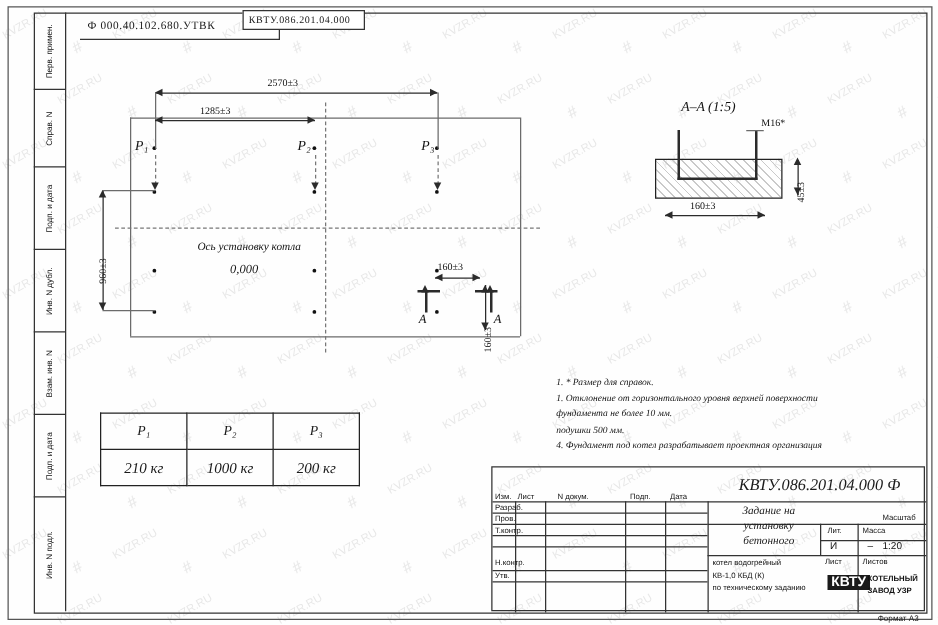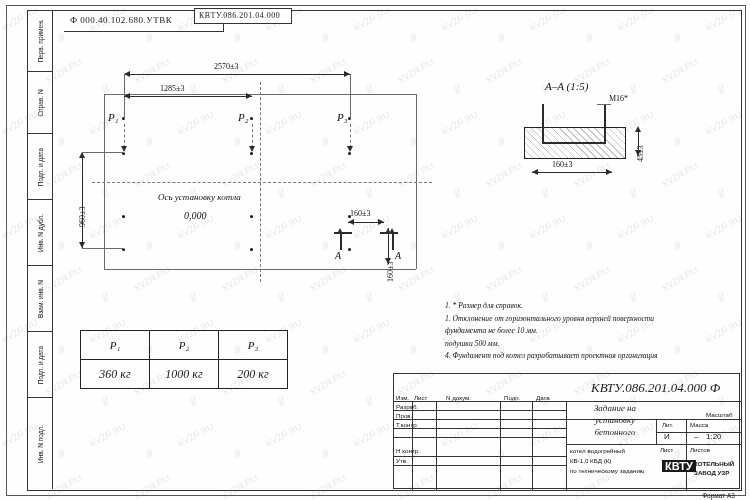--- a/index.html
+++ b/index.html
@@ -388,21 +388,21 @@
   </div>
 
   <table class="ltab">
     <tbody>
         <tr>
       <td>P₁</td>
       <td>P₂</td>
       <td>P₃</td>
     </tr>
     <tr>
-      <td class="v">360 кг</td>
+      <td class="v">210 кг</td>
       <td class="v">1000 кг</td>
       <td class="v">200 кг</td>
     </tr>
   </tbody>
     </table>
 
   <div class="tb">
 
     <div class="seg" style="left:0;top:27px;width:347px;height:1px;"></div>
     <div class="seg" style="left:0;top:36px;width:172px;height:1px;"></div>

